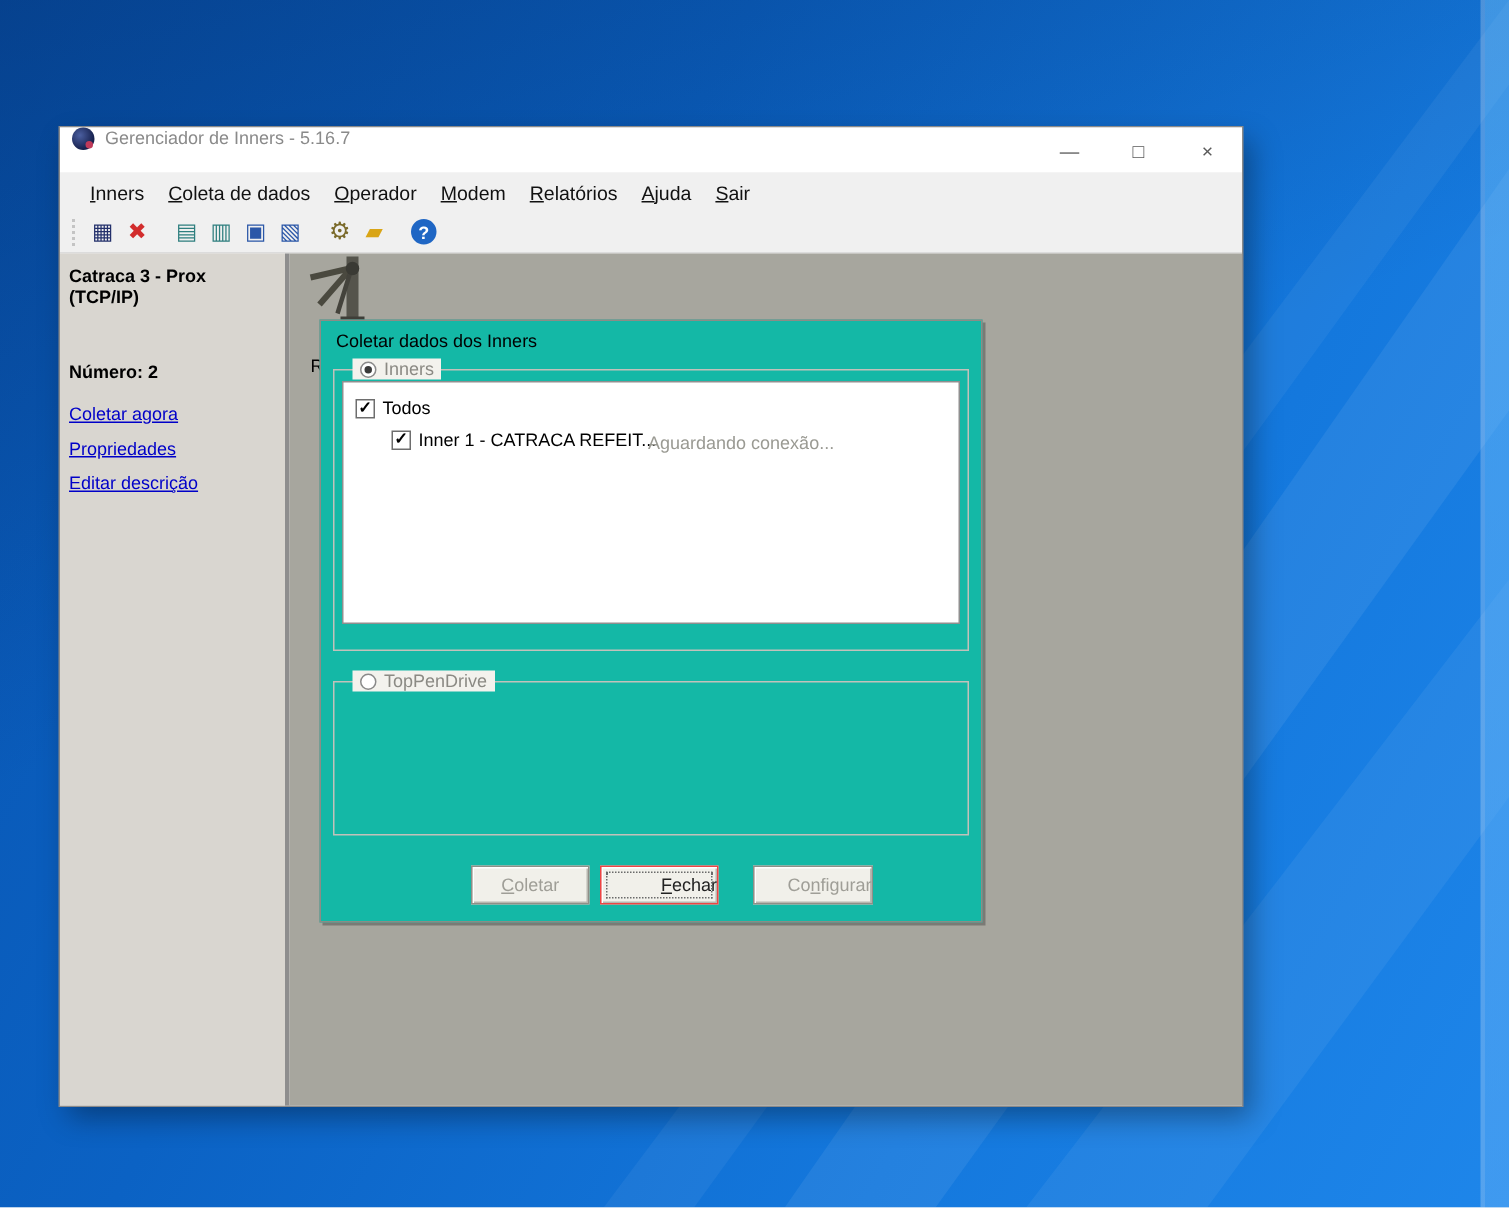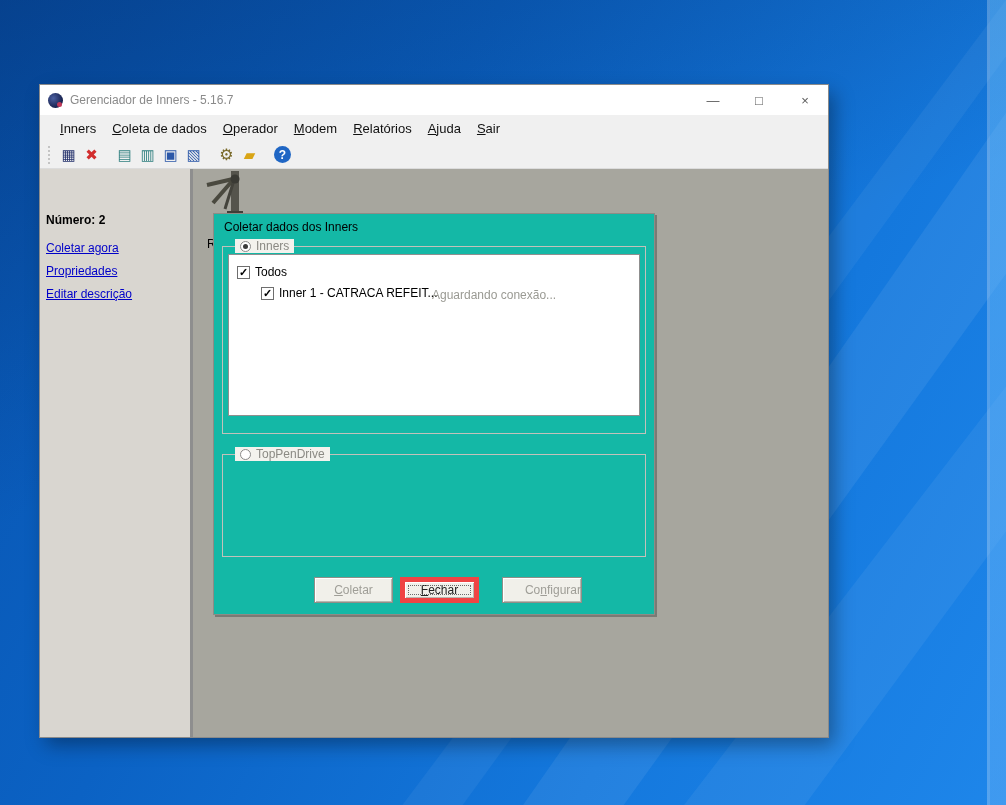--- a/index.html
+++ b/index.html
@@ -18,21 +18,21 @@
   .b4 { clip-path: polygon(40% 100%, 100% 0%, 100% 7%, 46% 100%); background: rgba(255,255,255,.05); }
   .strip  { position: absolute; top: 0; right: 0; width: 16px; height: 100%; background: linear-gradient(180deg, rgba(130,205,255,.40), rgba(90,170,245,.55)); }
   .strip2 { position: absolute; top: 0; right: 16px; width: 3px; height: 100%; background: rgba(255,255,255,.25); }
 
   
   .window {
     position: absolute; left: 40px; top: 85px; width: 788px; height: 652px;
     background: #f0f0f0;
     box-shadow: 0 0 0 1px #8a8a8a, 6px 8px 18px rgba(0,0,0,.35);
   }
-  .titlebar { height: 30px; background: #ffffff; display: flex; align-items: center; padding-left: 8px; }
+  .titlebar { height: 30px; background: #ffffff; display: flex; padding-left: 8px; }
   .app-icon { width: 15px; height: 15px; border-radius: 50%; flex: 0 0 auto;
     background: radial-gradient(circle at 35% 35%, #4b5fa0, #141e4a 72%); position: relative; margin-right: 7px; }
   .app-icon::after { content: ""; position: absolute; right: 1px; bottom: 1px; width: 5px; height: 5px; border-radius: 50%; background: #c03a5a; }
   .title { font-size: 12px; color: #8a8a8a; }
   .winbtns { margin-left: auto; display: flex; height: 100%; }
   .wbtn { width: 46px; height: 100%; display: flex; align-items: center; justify-content: center; font-size: 13px; color: #5a5a5a; }
 
   .menubar { height: 26px; background: #f0f0f0; display: flex; align-items: center; padding-left: 12px; font-size: 13px; color: #111; }
   .menu-item { padding: 0 8px; cursor: default; }
 
@@ -86,21 +86,21 @@
   .cb.disabled { border-color: #9a9a93; color: #8a8a84; }
 
   .tpdbox { position: absolute; left: 5px; top: 7px; width: 412px; height: 62px; background: #fff; border: 1px solid #8f8f8f; }
   .row-tpd { left: 8px; top: 12px; color: #9a9a93; }
 
   .btn { position: absolute; top: 363px; width: 79px; height: 26px; background: #f1f0ea;
     border: 1px solid #8f8f88; font-family: inherit; font-size: 12px; color: #222;
     box-shadow: inset 1px 1px 0 #ffffff, inset -1px -1px 0 #b8b7b0; padding: 0; }
   .btn.disabled { color: #9f9e97; }
   .btn-coletar { left: 100px; }
-  .btn-fechar { left: 186px; border: 5px solid #ef4444; position: absolute; }
+  .btn-fechar { left: 186px; border: 1px solid #ef4444; position: absolute; text-align: right; }
   .btn-fechar::after { content: ""; position: absolute; inset: 3px; border: 1px dotted #6a6a6a; pointer-events: none; }
   .btn-configurar { left: 288px; width: 80px; text-align: right; }
 </style>
 </head>
 <body>
 
 <div class="screen">
   <div class="beam b1"></div>
   <div class="beam b4"></div>
   <div class="beam b2"></div>
@@ -144,20 +144,21 @@
       <span class="tbtn c8">▰</span>
       <span class="gap"></span>
       <span class="tbtn">
           <span class="help-bubble">?</span>
         </span>
     </div>
 
     <div class="appbody">
 
       <div class="sidebar">
+        <div class="dev-title">Catraca 3 - Prox (TCP/IP)</div>
         <div class="dev-number">Número: 2</div>
         <a class="side-link">Coletar agora</a>
         <a class="side-link">Propriedades</a>
         <a class="side-link">Editar descrição</a>
       </div>
 
       <div class="divider"></div>
 
       <div class="main">
         <svg class="turnstile" width="52" height="48" viewBox="0 0 52 48">

